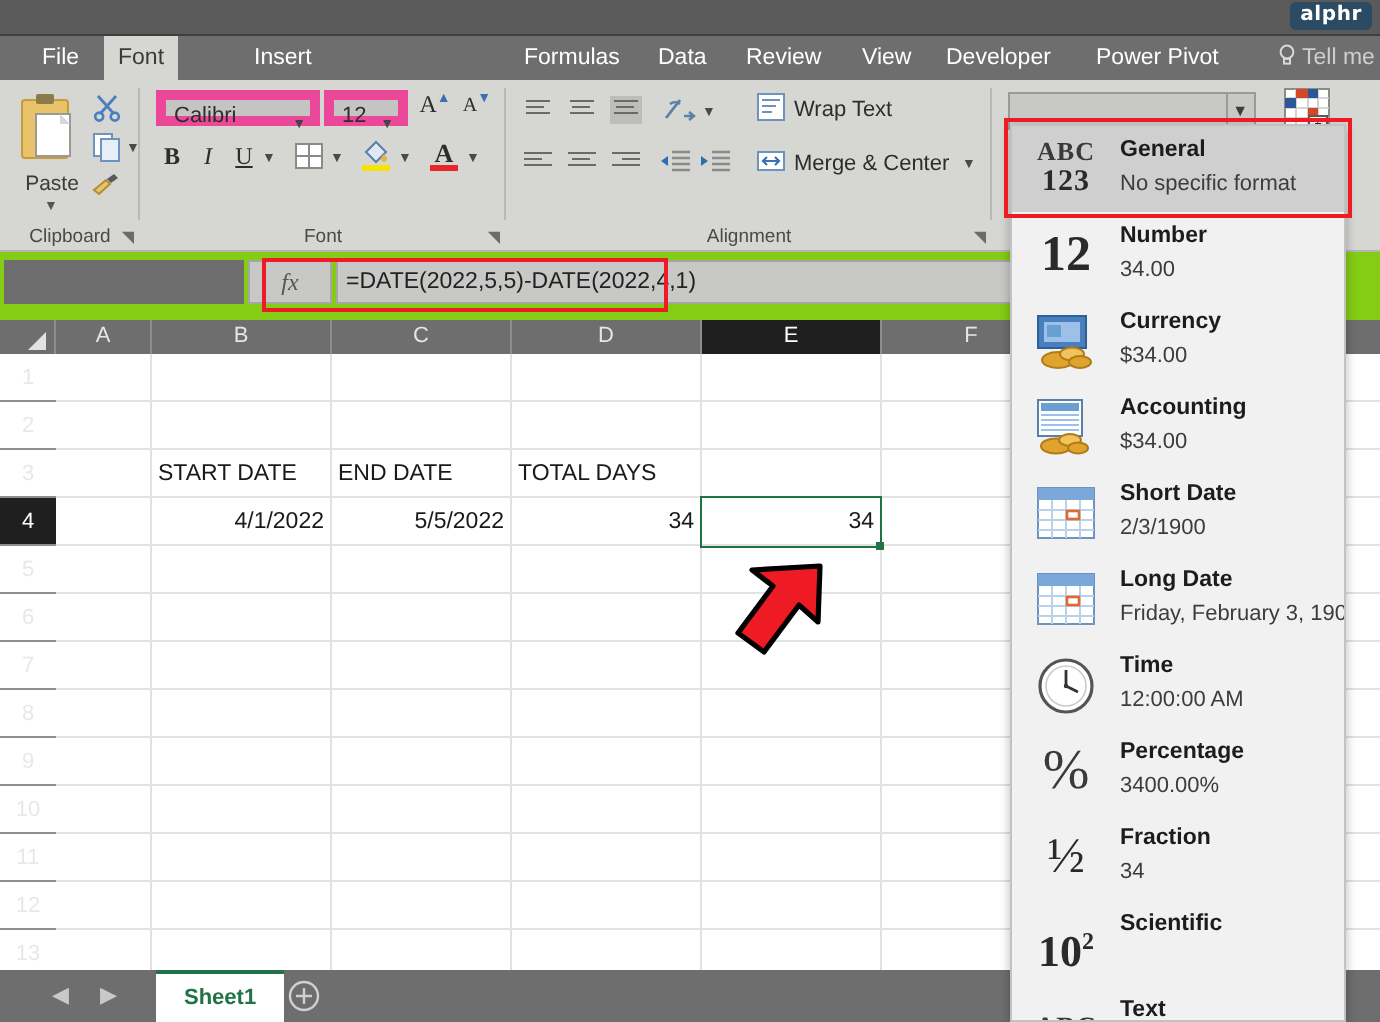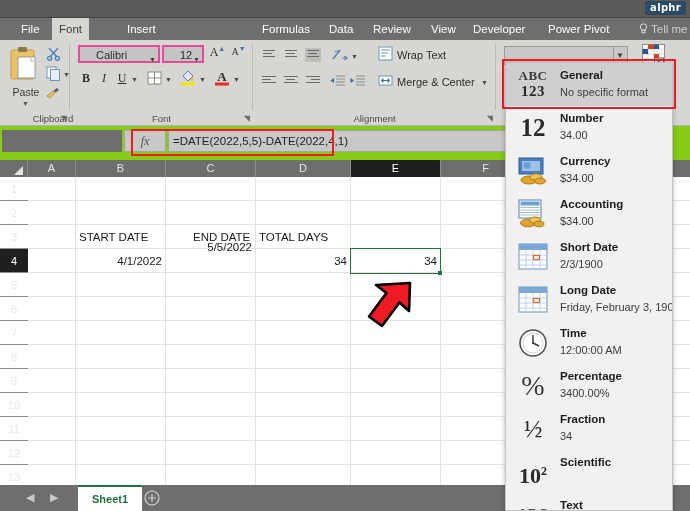--- a/index.html
+++ b/index.html
@@ -51,34 +51,34 @@
     font-size:9.5px; color:#4a4a4a;
   }
   .grp .gsep {
     position:absolute; right:0; top:4px; bottom:16px; width:1px; background:#b9b9b5;
   }
   .dlg {
     position:absolute; bottom:3px; right:3px; font-size:8px; color:#6b6b6b;
   }
 
   
-  #grp-clipboard { left:0; width:70px;padding-left:18px; }
+  #grp-clipboard { left:0; width:70px; }
   .pasteicon { position:absolute; left:9px; top:6px; width:34px; height:40px; }
   .pastelabel { position:absolute; left:5px; top:46px; width:42px; text-align:center; font-size:10.5px; color:#3b3b3b; }
   .pastecaret { position:absolute; left:22px; top:60px; font-size:7px; color:#555; }
   .scissors { position:absolute; left:46px; top:6px; }
   .copyic  { position:absolute; left:46px; top:26px; }
   .fmtpaint{ position:absolute; left:46px; top:46px; }
   .miniarrow { position:absolute; font-size:7px; color:#4a4a4a; }
 
   
   #grp-font { left:70px; width:183px; }
   .fontbox {
-    position:absolute; background:#c4c4c2; border:2px solid #ec4899;
-    height:18px; font-size:11px; color:#2d2d2d; padding:1px 16px; line-height:15px;
+    position:absolute; background:#c4c4c2; border:5px solid #ec4899;
+    height:18px; font-size:11px; color:#2d2d2d; padding:1px 4px; line-height:15px;
   }
   .fontbox .cv { position:absolute; right:2px; top:5px; font-size:7px; color:#444; }
   .btn {
     position:absolute; font-size:12px; color:#2d2d2d; text-align:center;
   }
   .bold   { font-weight:bold; font-family:"Liberation Serif", serif; }
   .ital   { font-style:italic; font-family:"Liberation Serif", serif; }
   .undl   { text-decoration:underline; font-family:"Liberation Serif", serif; }
 
   
@@ -458,24 +458,24 @@
       <div class="hline" style="top:119px;"></div>
       <div class="hline" style="top:143px;"></div>
       <div class="hline" style="top:167px;"></div>
       <div class="hline" style="top:191px;"></div>
       <div class="hline" style="top:215px;"></div>
       <div class="hline" style="top:239px;"></div>
       <div class="hline" style="top:263px;"></div>
       <div class="hline" style="top:287px;"></div>
 
       <div class="cell" style="left:48px;  top:48px; width:89px;">START DATE</div>
-      <div class="cell" style="left:138px; top:48px; width:89px;margin-left:24px;">END DATE</div>
+      <div class="cell" style="left:138px; top:48px; width:89px;">END DATE</div>
       <div class="cell" style="left:228px; top:48px; width:94px;">TOTAL DAYS</div>
       <div class="cell r" style="left:48px;  top:72px; width:89px;">4/1/2022</div>
-      <div class="cell r" style="left:138px; top:58px; width:89px;">5/5/2022</div>
+      <div class="cell r" style="left:138px; top:72px; width:89px;">5/5/2022</div>
       <div class="cell r" style="left:228px; top:72px; width:94px;">34</div>
       <div class="cell r" style="left:323px; top:72px; width:89px;">34</div>
 
       <div class="selbox" style="left:322px; top:71px; width:91px; height:26px;"></div>
       <div class="selhandle" style="left:410px; top:94px;"></div>
     </div>
   </div>
 
   <div class="arrow">
     <svg width="62" height="62" viewBox="0 0 62 62">

